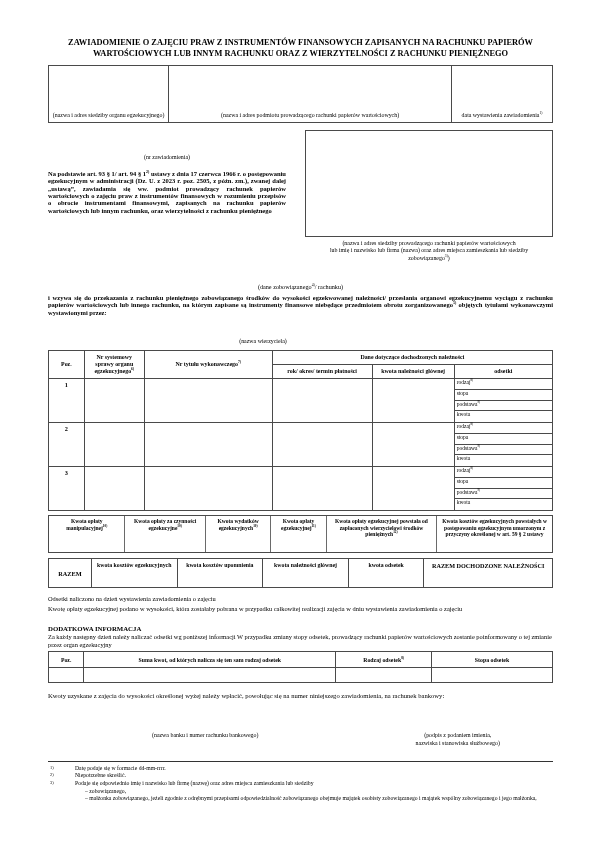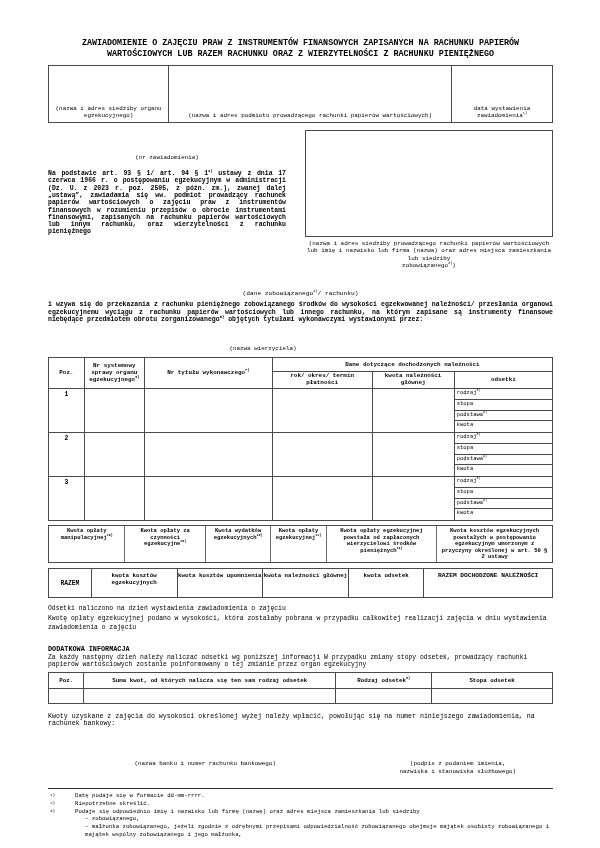--- a/index.html
+++ b/index.html
@@ -2,21 +2,21 @@
 <html><head>
 <meta charset="utf-8">
 <style>
   * { margin:0; padding:0; box-sizing:border-box; }
   html,body { background:#ffffff; }
   .page {
     position:relative;
     width:600px; height:848px;
     background:#ffffff;
     color:#000;
-    font-family:Liberation Mono, monospace;
+    font-family:Liberation Serif, serif;
     padding:38px 47px 0 48px;
     overflow:hidden;
   }
   sup.s { font-size:60%; vertical-align:super; line-height:0; }
 
   .title { font-weight:bold; font-size:8.4px; line-height:1.3; text-align:center; }
 
   .head-row { margin-top:5px; display:flex; height:58px; }
   .hbox { border:1px solid #4a4a4a; display:flex; align-items:flex-end; justify-content:center; padding:2px 3px; }
   .hbox + .hbox { border-left:none; }
@@ -82,21 +82,21 @@
   .fn-text { flex:1; }
   .fn-sub { padding-left:10px; }
 </style>
 </head>
 <body>
 
 <div class="page">
 
   <div class="title">
     <span>ZAWIADOMIENIE O ZAJĘCIU PRAW Z INSTRUMENTÓW FINANSOWYCH ZAPISANYCH NA RACHUNKU PAPIERÓW</span><br>
-    <span>WARTOŚCIOWYCH LUB RAZEM RACHUNKU ORAZ Z WIERZYTELNOŚCI Z RACHUNKU PIENIĘŻNEGO</span>
+    <span>WARTOŚCIOWYCH LUB INNYM RACHUNKU ORAZ Z WIERZYTELNOŚCI Z RACHUNKU PIENIĘŻNEGO</span>
   </div>
 
   <div class="head-row">
     <div class="hbox hbox-organ">
       <div class="caption">(nazwa i adres siedziby organu egzekucyjnego)</div>
     </div>
     <div class="hbox hbox-entity">
       <div class="caption">(nazwa i adres podmiotu prowadzącego rachunki papierów wartościowych)</div>
     </div>
     <div class="hbox hbox-date">

